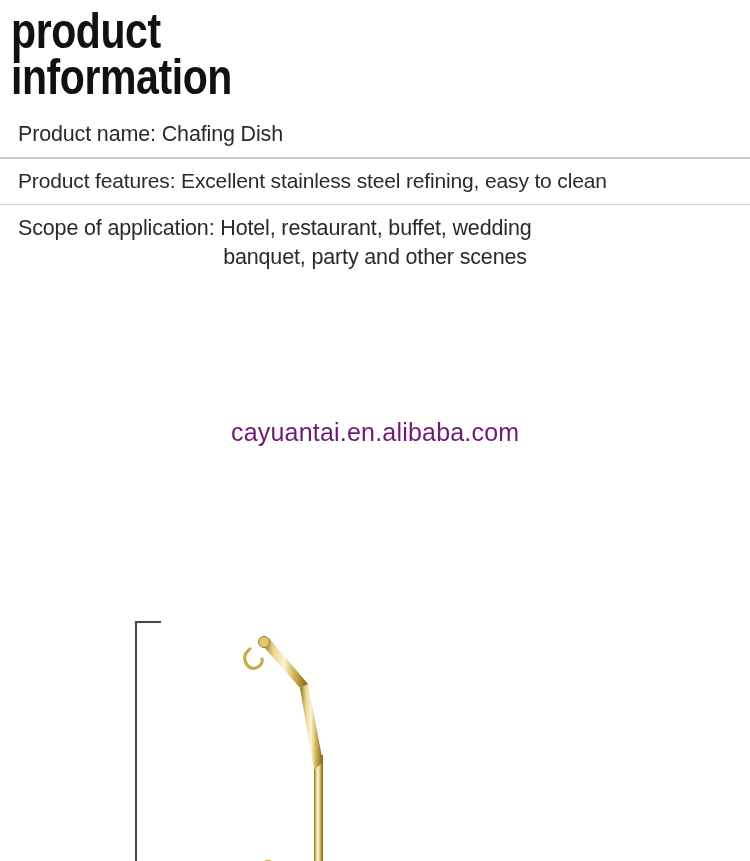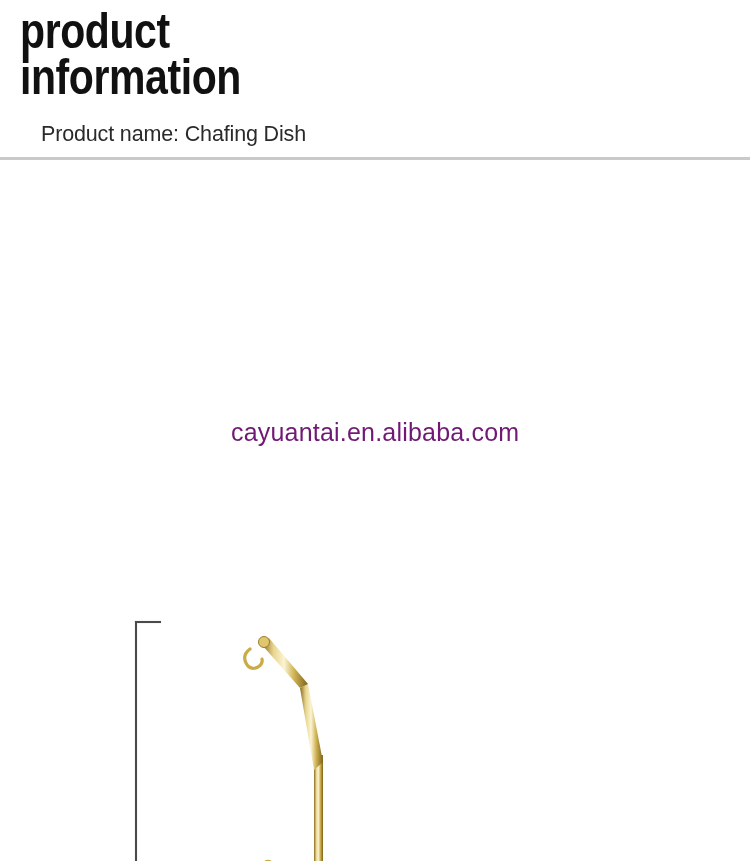--- a/index.html
+++ b/index.html
@@ -10,21 +10,21 @@
     background: #ffffff;
     font-family: "Liberation Sans", sans-serif;
     color: #231f20;
     position: relative;
     overflow: hidden;
   }
 
   
   #title-block {
     position: absolute;
-    left: 20px;
+    left: 11px;
     top: 8px;
     width: 560px;
   }
   .title-line {
     font-family: "Liberation Sans Narrow", "Liberation Sans", sans-serif;
     font-weight: bold;
     font-size: 50px;
     line-height: 0.92;
     letter-spacing: -0.5px;
     color: #111111;
@@ -45,21 +45,21 @@
     padding: 0 8px 0 18px;
   }
   .spec-text {
     font-size: 21.5px;
     line-height: 28px;
     color: #2a2a2a;
     letter-spacing: -0.15px;
     white-space: nowrap;
   }
   .spec-row.r1 .spec-text,
-  .spec-row.r2 .spec-text { padding: 8px 0 9px; margin-left: 23px; }
+  .spec-row.r2 .spec-text { padding: 8px 0 9px; }
   .spec-row.r3 .spec-text { padding: 8px 0 9px; font-size: 21px; }
   .spec-row.r4 { padding-top: 9px; }
   .spec-row.r4 .spec-text { white-space: normal; }
   .spec-line-2 {
     display: block;
     text-align: center;
     padding-right: 10px;
     margin-top: 1px;
   }
   .divider {
@@ -117,22 +117,31 @@
 
 <div id="spec-list">
 
   <div class="spec-row r1">
     <div class="spec-text">Product name: Chafing Dish</div>
   </div>
   <div class="divider"></div>
 
   <div class="divider"></div>
 
+  <div class="spec-row r3">
+    <div class="spec-text">Product features: Excellent stainless steel refining, easy to clean</div>
+  </div>
   <div class="divider"></div>
 
+  <div class="spec-row r4">
+    <div class="spec-text">
+      <span>Scope of application: Hotel, restaurant, buffet, wedding</span>
+      <span class="spec-line-2">banquet, party and other scenes</span>
+    </div>
+  </div>
 
 </div>
 
 <div id="illustration">
 
   <svg id="prod-svg" viewBox="0 0 750 861">
     <defs>
       <linearGradient id="domeG" x1="0" y1="0" x2="1" y2="0.3">
         <stop offset="0%" stop-color="#a8842c"></stop>
         <stop offset="10%" stop-color="#d8c071"></stop>

